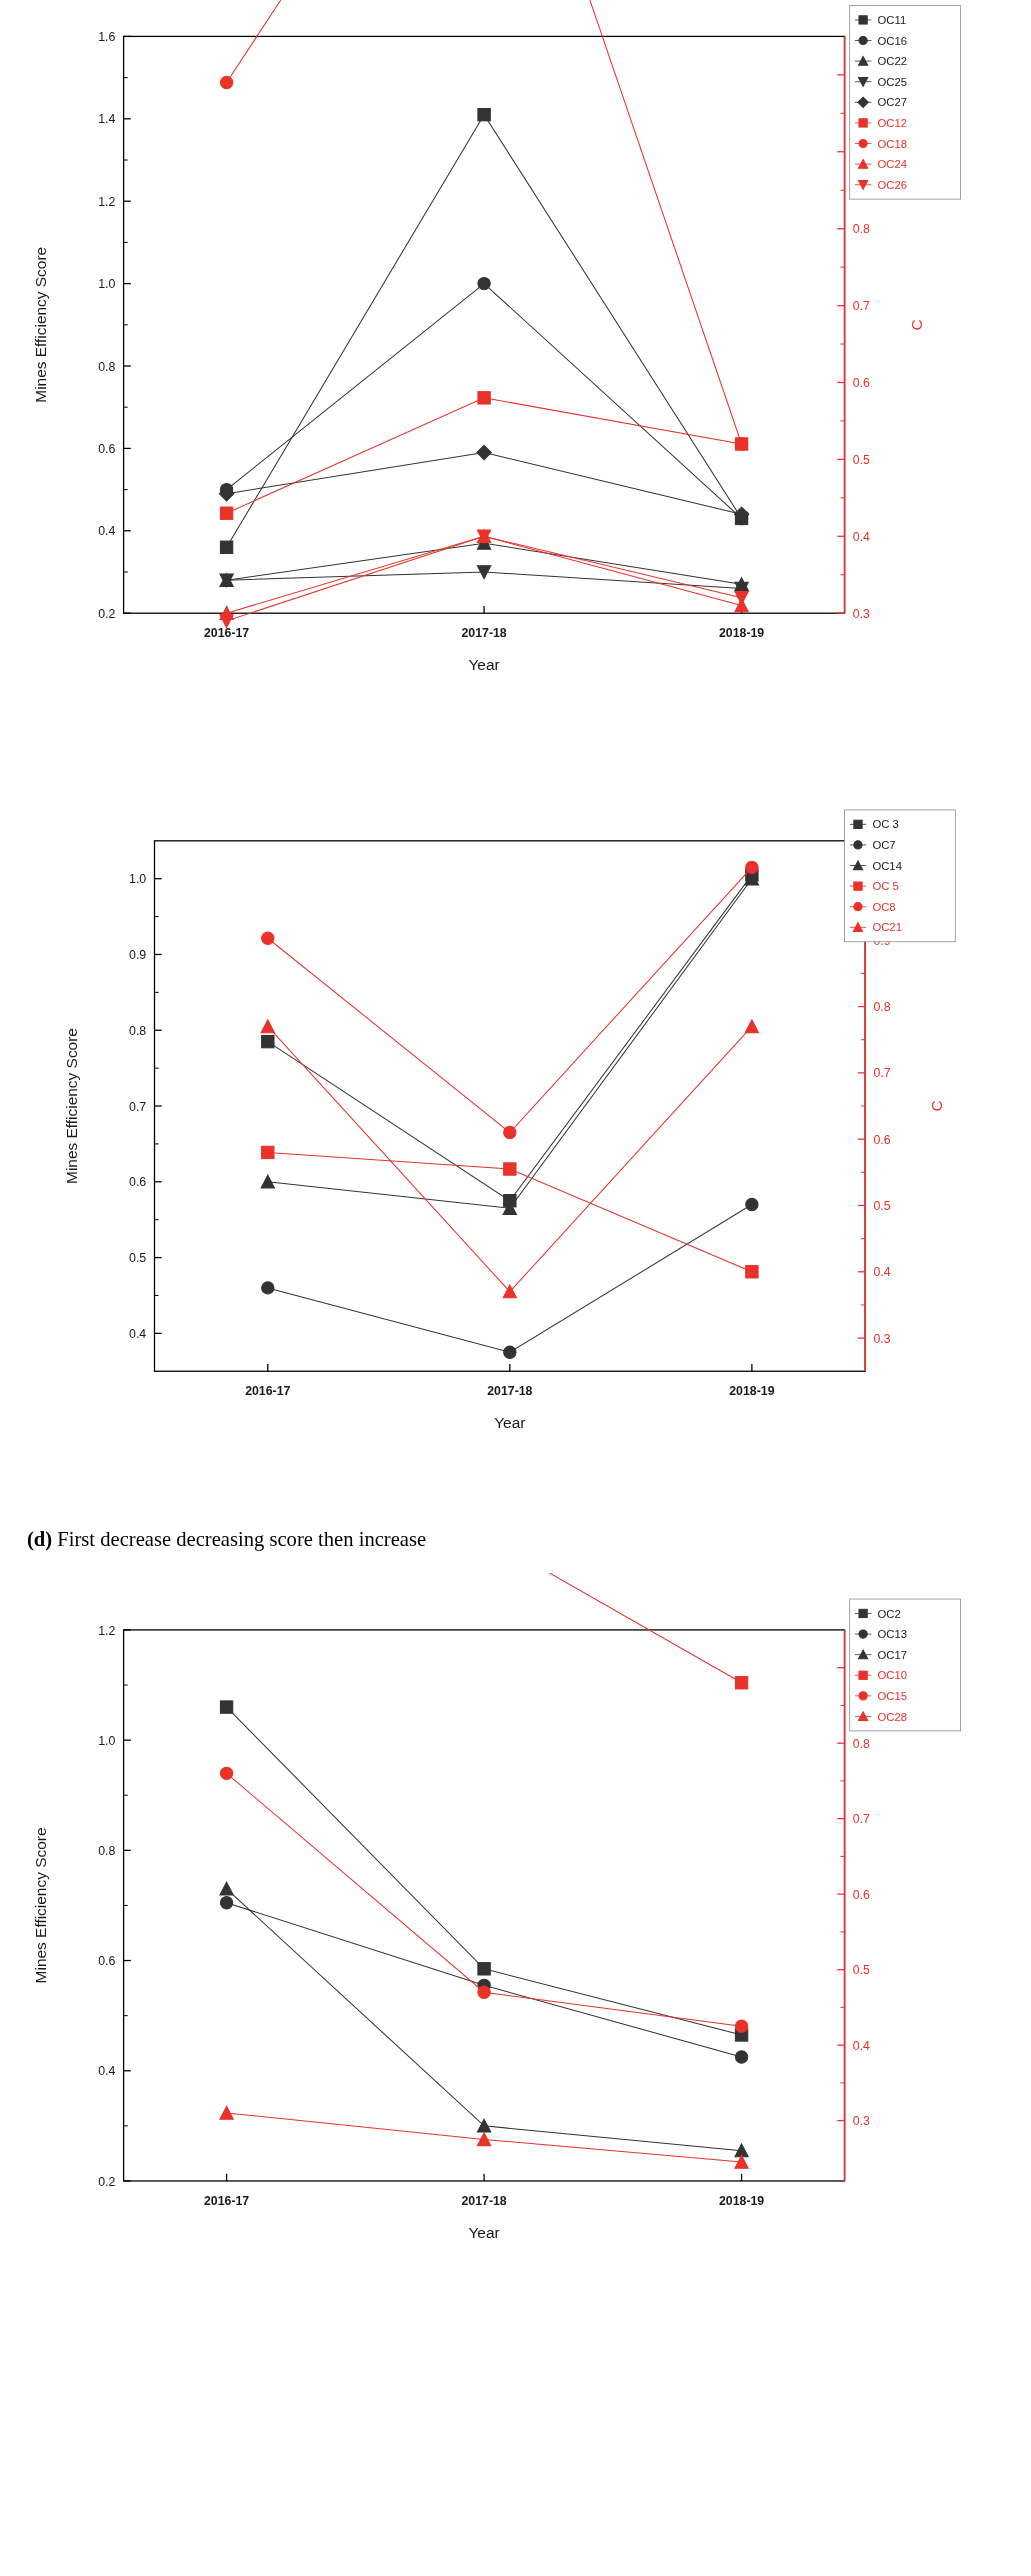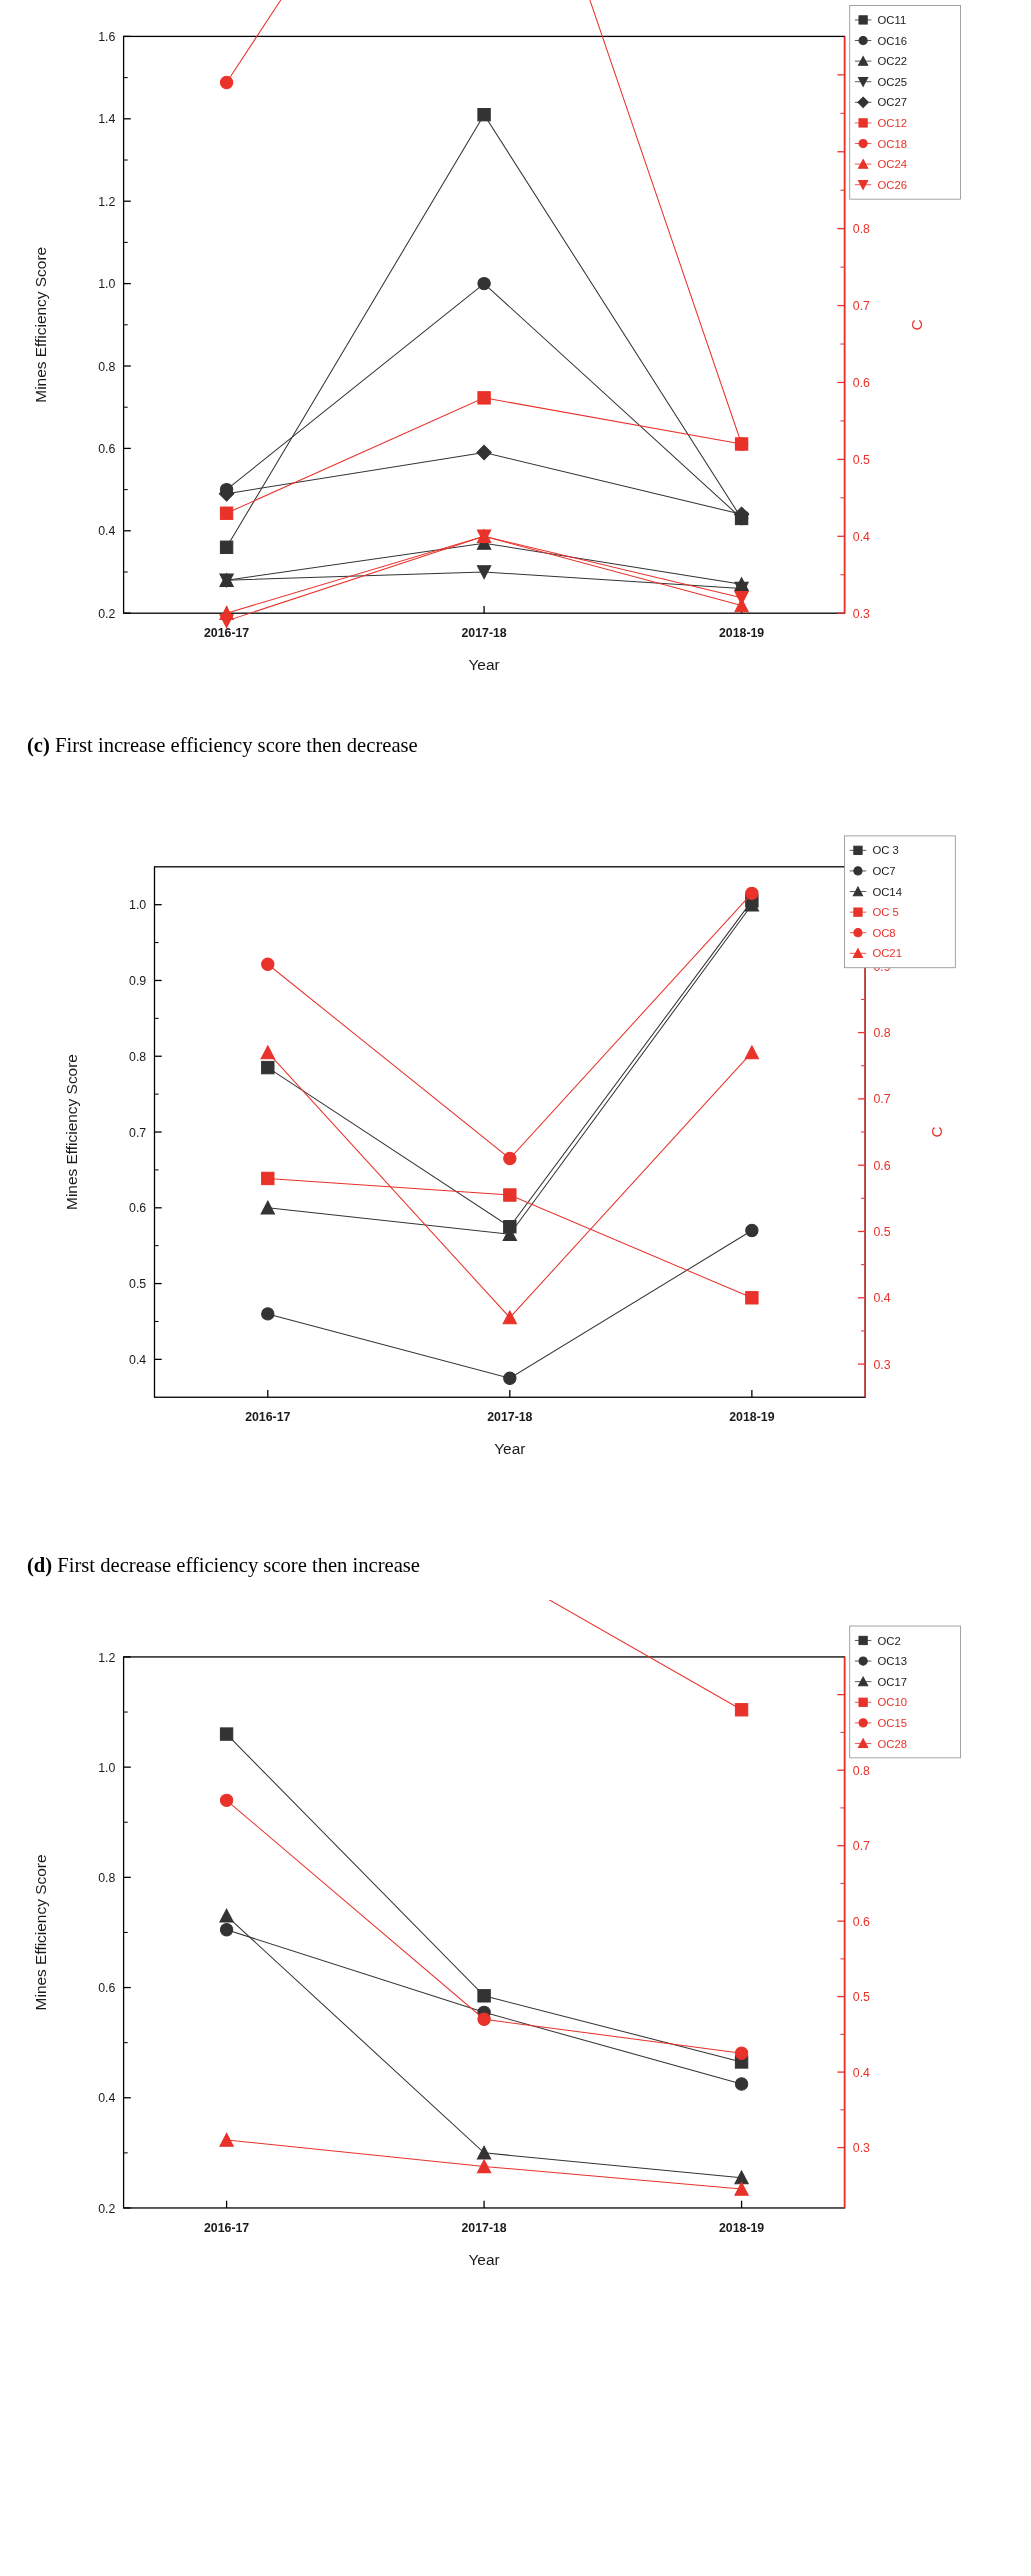--- a/index.html
+++ b/index.html
@@ -205,23 +205,20 @@
               <polygon points="1676,309 1685,326 1667,326" fill="#e8322a" stroke="#e8322a" stroke-width="2"></polygon>
               <line x1="1660" y1="318" x2="1692" y2="318" stroke="#e8322a" stroke-width="1.6"></line>
               <text x="1704" y="326" class="legend-label-red" text-anchor="start">OC24</text>
               <polygon points="1676,367 1685,350 1667,350" fill="#e8322a" stroke="#e8322a" stroke-width="2"></polygon>
               <line x1="1660" y1="358" x2="1692" y2="358" stroke="#e8322a" stroke-width="1.6"></line>
               <text x="1704" y="366" class="legend-label-red" text-anchor="start">OC26</text>
             </g>
           </g>
         </svg>
     </div>
-    <div class="caption">
-      <b>(c)</b><span> First increase efficiency score then decrease</span>
-    </div>
   </div>
 
   <div class="spacer"></div>
 
   <div class="figure-block">
     <div class="chart-wrap">
       <svg id="svg-d" width="1031" height="773" viewBox="0 0 2002 1500">
           <g>
             <rect x="300" y="170" width="1380" height="1030" fill="none" stroke="#000" stroke-width="2.5"></rect>
             <line x1="300" y1="1126.4285714285713" x2="314" y2="1126.4285714285713" stroke="#000" stroke-width="2.5"></line>
@@ -331,21 +328,21 @@
               <line x1="1650" y1="298" x2="1682" y2="298" stroke="#e8322a" stroke-width="1.6"></line>
               <text x="1694" y="306" class="legend-label-red" text-anchor="start">OC8</text>
               <polygon points="1666,329 1675,346 1657,346" fill="#e8322a" stroke="#e8322a" stroke-width="2"></polygon>
               <line x1="1650" y1="338" x2="1682" y2="338" stroke="#e8322a" stroke-width="1.6"></line>
               <text x="1694" y="346" class="legend-label-red" text-anchor="start">OC21</text>
             </g>
           </g>
         </svg>
     </div>
     <div class="caption">
-      <b>(d)</b><span> First decrease efficiency score then increase</span>
+      <b>(d)</b><span> First decrease decreasing score then increase</span>
     </div>
   </div>
 
   <div class="spacer"></div>
 
   <div class="figure-block">
     <div class="chart-wrap">
       <svg id="svg-e" width="1031" height="737" viewBox="0 0 2002 1430">
           <g>
             <rect x="240" y="110" width="1400" height="1070" fill="none" stroke="#000" stroke-width="2.5"></rect>

